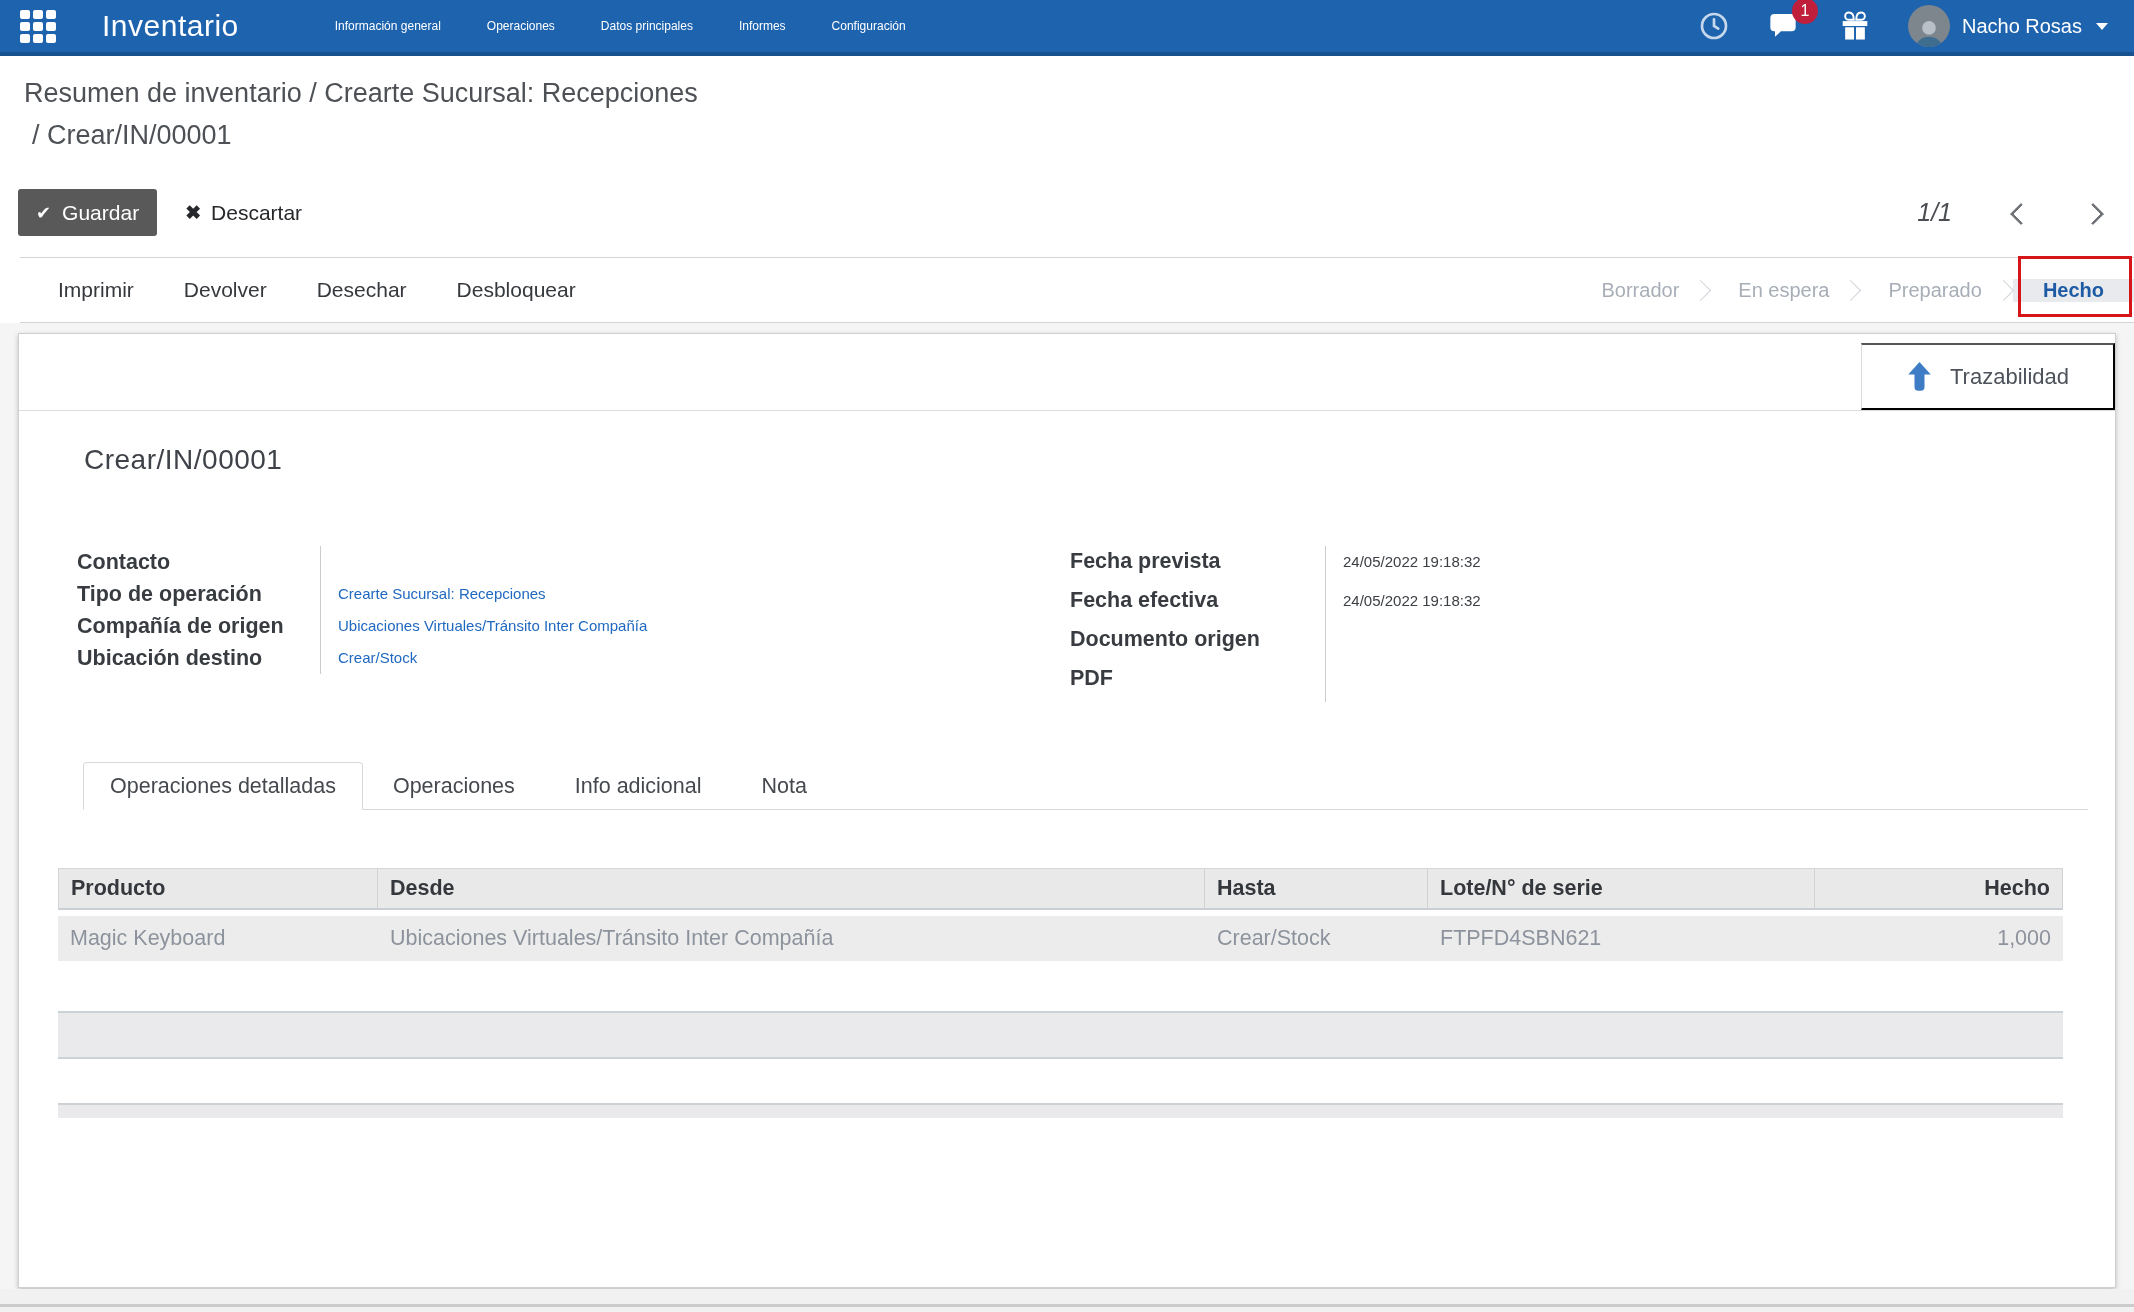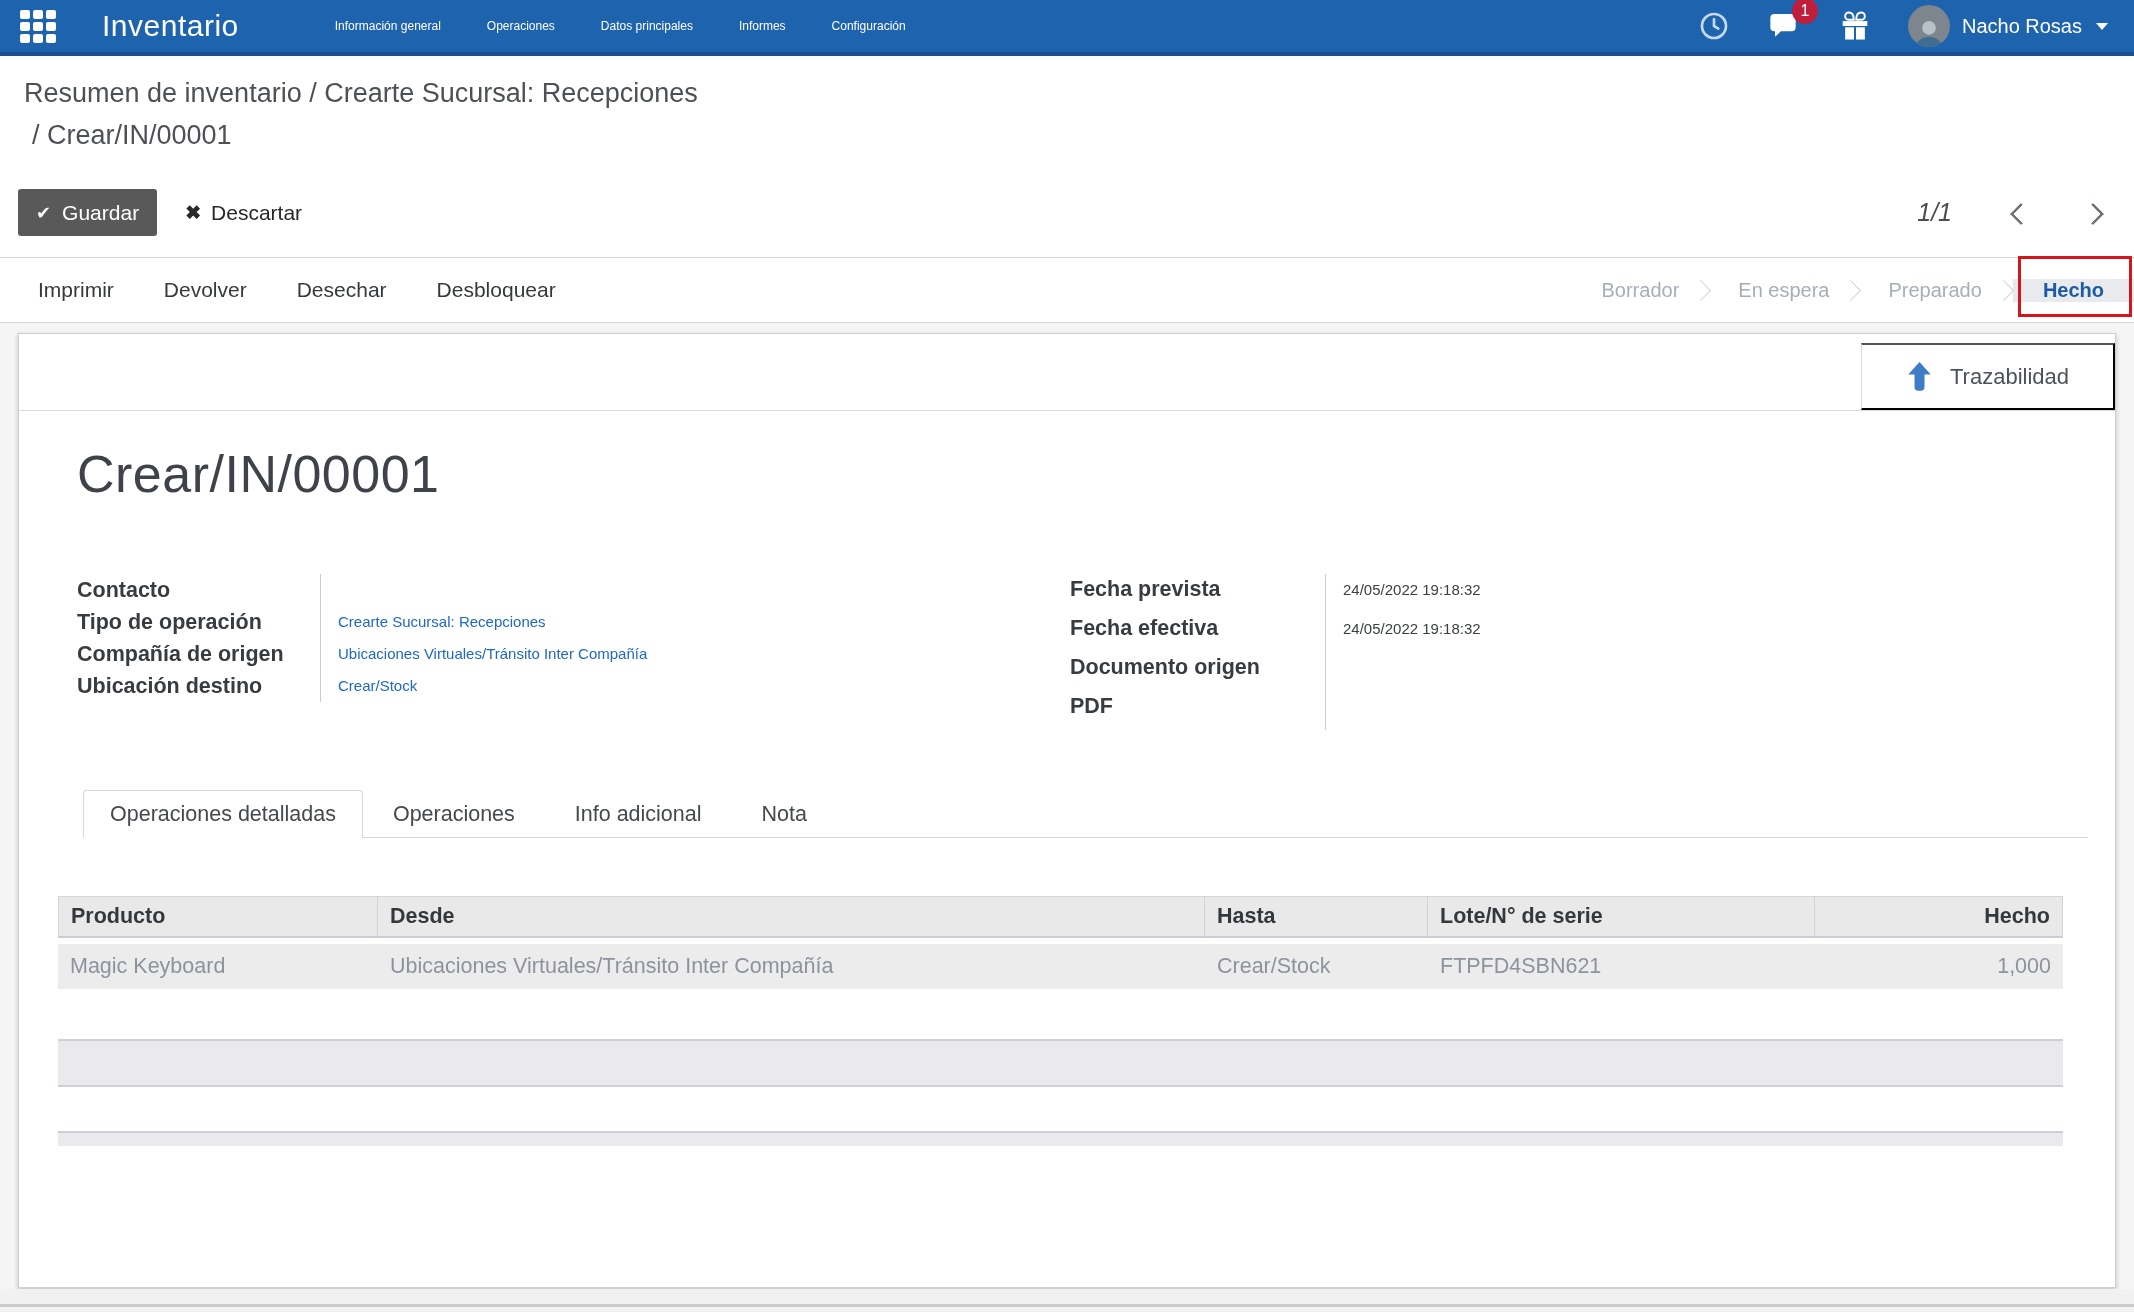--- a/index.html
+++ b/index.html
@@ -43,39 +43,39 @@
   .pager { margin-left:auto; display:flex; align-items:center; gap:52px;font-style:italic; }
   .pager-count { font-size:25px; color:#4a4d52; }
   .pg-chev { width:26px; height:26px; cursor:pointer; position:relative; }
   .pg-chev::before { content:""; position:absolute; top:6px; width:13px; height:13px;
     border-top:3.5px solid #6f7277; border-right:3.5px solid #6f7277; border-radius:1px; }
   .pg-prev::before { left:9px; transform:rotate(-135deg); }
   .pg-next::before { left:3px; transform:rotate(45deg); }
 
   
   .statusbar { height:66px; border-top:1px solid #d5d5d5; border-bottom:1px solid #d5d5d5;
-    display:flex; align-items:stretch; background:#fff; }
+    display:flex; align-items:stretch; background:#fff;margin-left:20px; }
   .sb-actions { display:flex; align-items:center; gap:50px; padding-left:38px; }
   .sb-btn { background:none; border:none; font-family:inherit; font-size:21px; color:#35383c; cursor:pointer; }
   .sb-states { margin-left:auto; display:flex; align-items:center; }
   .sb-sep { width:1px; background:#e3e5e8; }
   .state { display:flex; align-items:center; padding:0 28px; font-size:20px; color:#a8aeb7; cursor:pointer; white-space:nowrap; }
   .state-arrow { align-self:center; width:15px; height:15px; border-top:1.5px solid #ced2d8; border-right:1.5px solid #ced2d8;
     transform:rotate(45deg); margin:0 2px 0 -14px; }
   .state.active { background:#e8eaed; color:#1d5ba4; font-weight:bold; padding:0 30px; }
 
   
   .content { background:#f5f5f6; padding:10px 18px 0; height:966px; }
   .sheet { background:#fff; border:1px solid #cfcfcf; box-shadow:0 2px 5px rgba(0,0,0,.22); height:955px; overflow:hidden; }
   .button-box { height:77px; border-bottom:1px solid #dcdcdc; display:flex; justify-content:flex-end; }
   .traceability { width:254px; border-left:1px solid #dcdcdc; background:none; font-family:inherit;
     display:flex; align-items:center; justify-content:center; gap:17px; font-size:22px; color:#4d525a; cursor:pointer;margin-top:9px; }
   .sheet-body { padding:0 52px 0 39px; }
 
-  .record-title { font-size:52px; font-weight:400; color:#3f4349; margin:33px 0 0 19px; letter-spacing:.5px; }
+  .record-title { font-size:28px; font-weight:400; color:#3f4349; margin:33px 0 0 26px; letter-spacing:.5px; }
 
   .groups { display:flex; margin:70px 0 0 19px; }
   .group { flex:1; }
   .f-row { display:grid; }
   .g-left .f-row { grid-template-columns:243px 1fr; }
   .g-right .f-row { grid-template-columns:255px 1fr; }
   .f-label { font-weight:bold; color:#383c41; font-size:21.5px; line-height:32px; padding-right:12px; }
   .f-value { border-left:1px solid #cccccc; padding-left:17px; font-size:15px; line-height:32px; min-height:32px; color:#3c4045; }
   .g-right .f-label, .g-right .f-value { line-height:31px; padding-bottom:8px; }
   .g-right .f-value { min-height:31px; }

